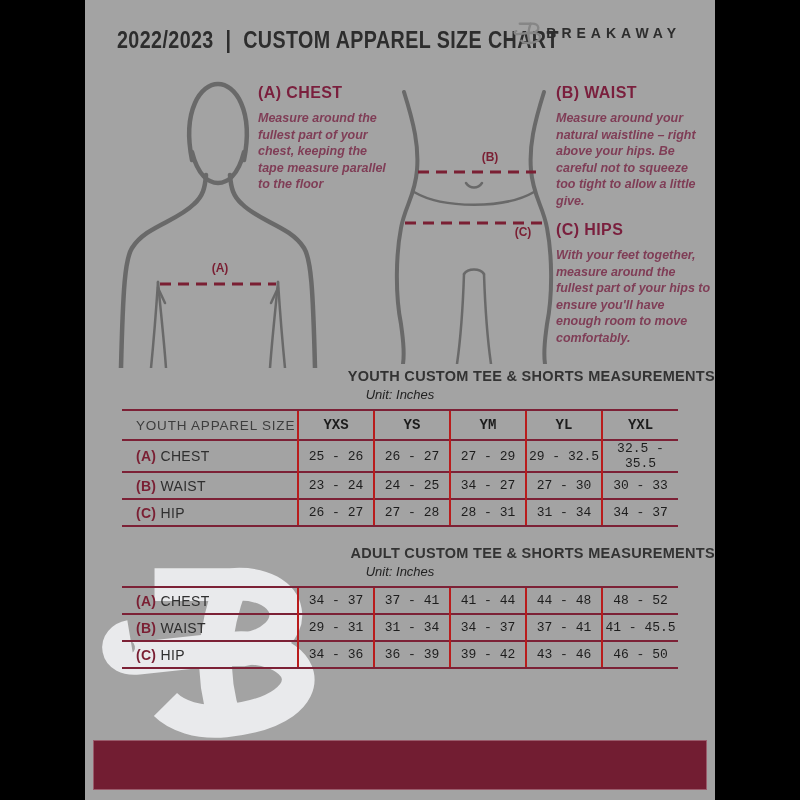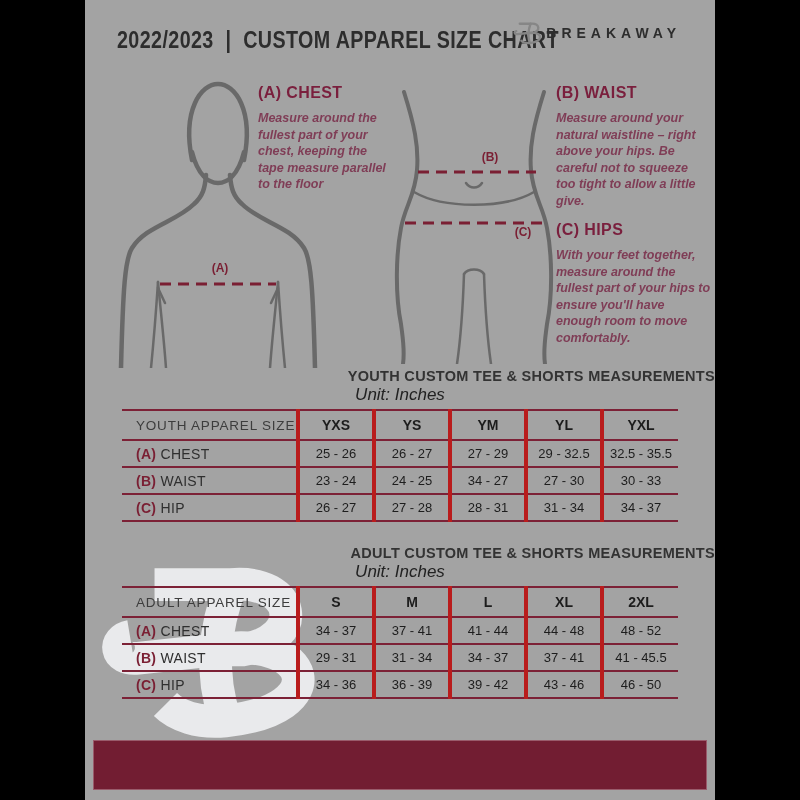--- a/index.html
+++ b/index.html
@@ -21,27 +21,27 @@
   .inst p { font-size:12.5px; font-style:italic; line-height:1.32; color:#7d3550; font-weight:bold; opacity:0.92; }
   .inst-a { left:173px; top:84px;  width:132px; }
   .inst-b { left:471px; top:84px;  width:152px; }
   .inst-c { left:471px; top:221px; width:155px; }
 
   .fig-label { font-size:12px; font-weight:bold; color:#7a1f33; width:30px; text-align:center; }
 
   
   .section { left:0; width:630px; }
   .tbl-title { text-align:right; font-size:14.5px; font-weight:bold; color:#333; letter-spacing:0.3px; line-height:17px; }
-  .tbl-unit  { text-align:center; font-size:17px; font-style:italic; color:#222; line-height:16px; margin-top:2px; }
+  .tbl-unit  { text-align:center; font-size:13px; font-style:italic; color:#222; line-height:16px; margin-top:2px; }
   table.size-table { border-collapse:collapse; table-layout:fixed; width:556px; margin:6px 0 0 37px; background:transparent; }
   col.c0 { width:176px; } col.cs { width:76px; }
   .size-table th, .size-table td { border-top:2px solid #7c2136; text-align:center; vertical-align:middle; }
   .size-table th { height:30px; font-size:14px; font-weight:bold; color:#1c1c1c; }
   .size-table td { height:27px; font-size:13px; color:#1d1d1d; }
-  .size-table th + th, .size-table td + td { border-left:4px solid #b91c1c; }
+  .size-table th + th, .size-table td + td { border-left:2px solid #b91c1c;font-family:Liberation Mono, monospace; }
   .size-table tr:last-child td { border-bottom:2px solid #7c2136; }
   .size-table .rowhead { text-align:left; padding-left:14px; }
   .size-table th.rowhead { font-weight:normal; font-size:13.5px; letter-spacing:0.8px; color:#3d3d3d; }
   .size-table td.rowhead { font-size:14px; color:#2f2f2f; letter-spacing:0.3px; }
   .pfx { font-weight:bold; color:#7a1f33; }
 
   .bottom-bar { left:8px; top:740px; width:614px; height:50px; background:#721d32;
                 box-shadow:inset 0 0 0 1px rgba(255,255,255,0.28); }
 
   .watermark { left:15px; top:545px; opacity:0.9; }
@@ -184,28 +184,20 @@
     <table class="size-table">
       <colgroup>
           <col class="c0">
           <col class="cs">
           <col class="cs">
           <col class="cs">
           <col class="cs">
           <col class="cs">
         </colgroup>
       <tbody>
-          <tr>
-        <th class="rowhead">ADULT APPAREL SIZE</th>
-        <th>S</th>
-        <th>M</th>
-        <th>L</th>
-        <th>XL</th>
-        <th>2XL</th>
-      </tr>
       <tr>
         <td class="rowhead"><span class="pfx">(A)</span> <span>CHEST</span></td>
         <td>34 - 37</td>
         <td>37 - 41</td>
         <td>41 - 44</td>
         <td>44 - 48</td>
         <td>48 - 52</td>
       </tr>
       <tr>
         <td class="rowhead"><span class="pfx">(B)</span> <span>WAIST</span></td>

